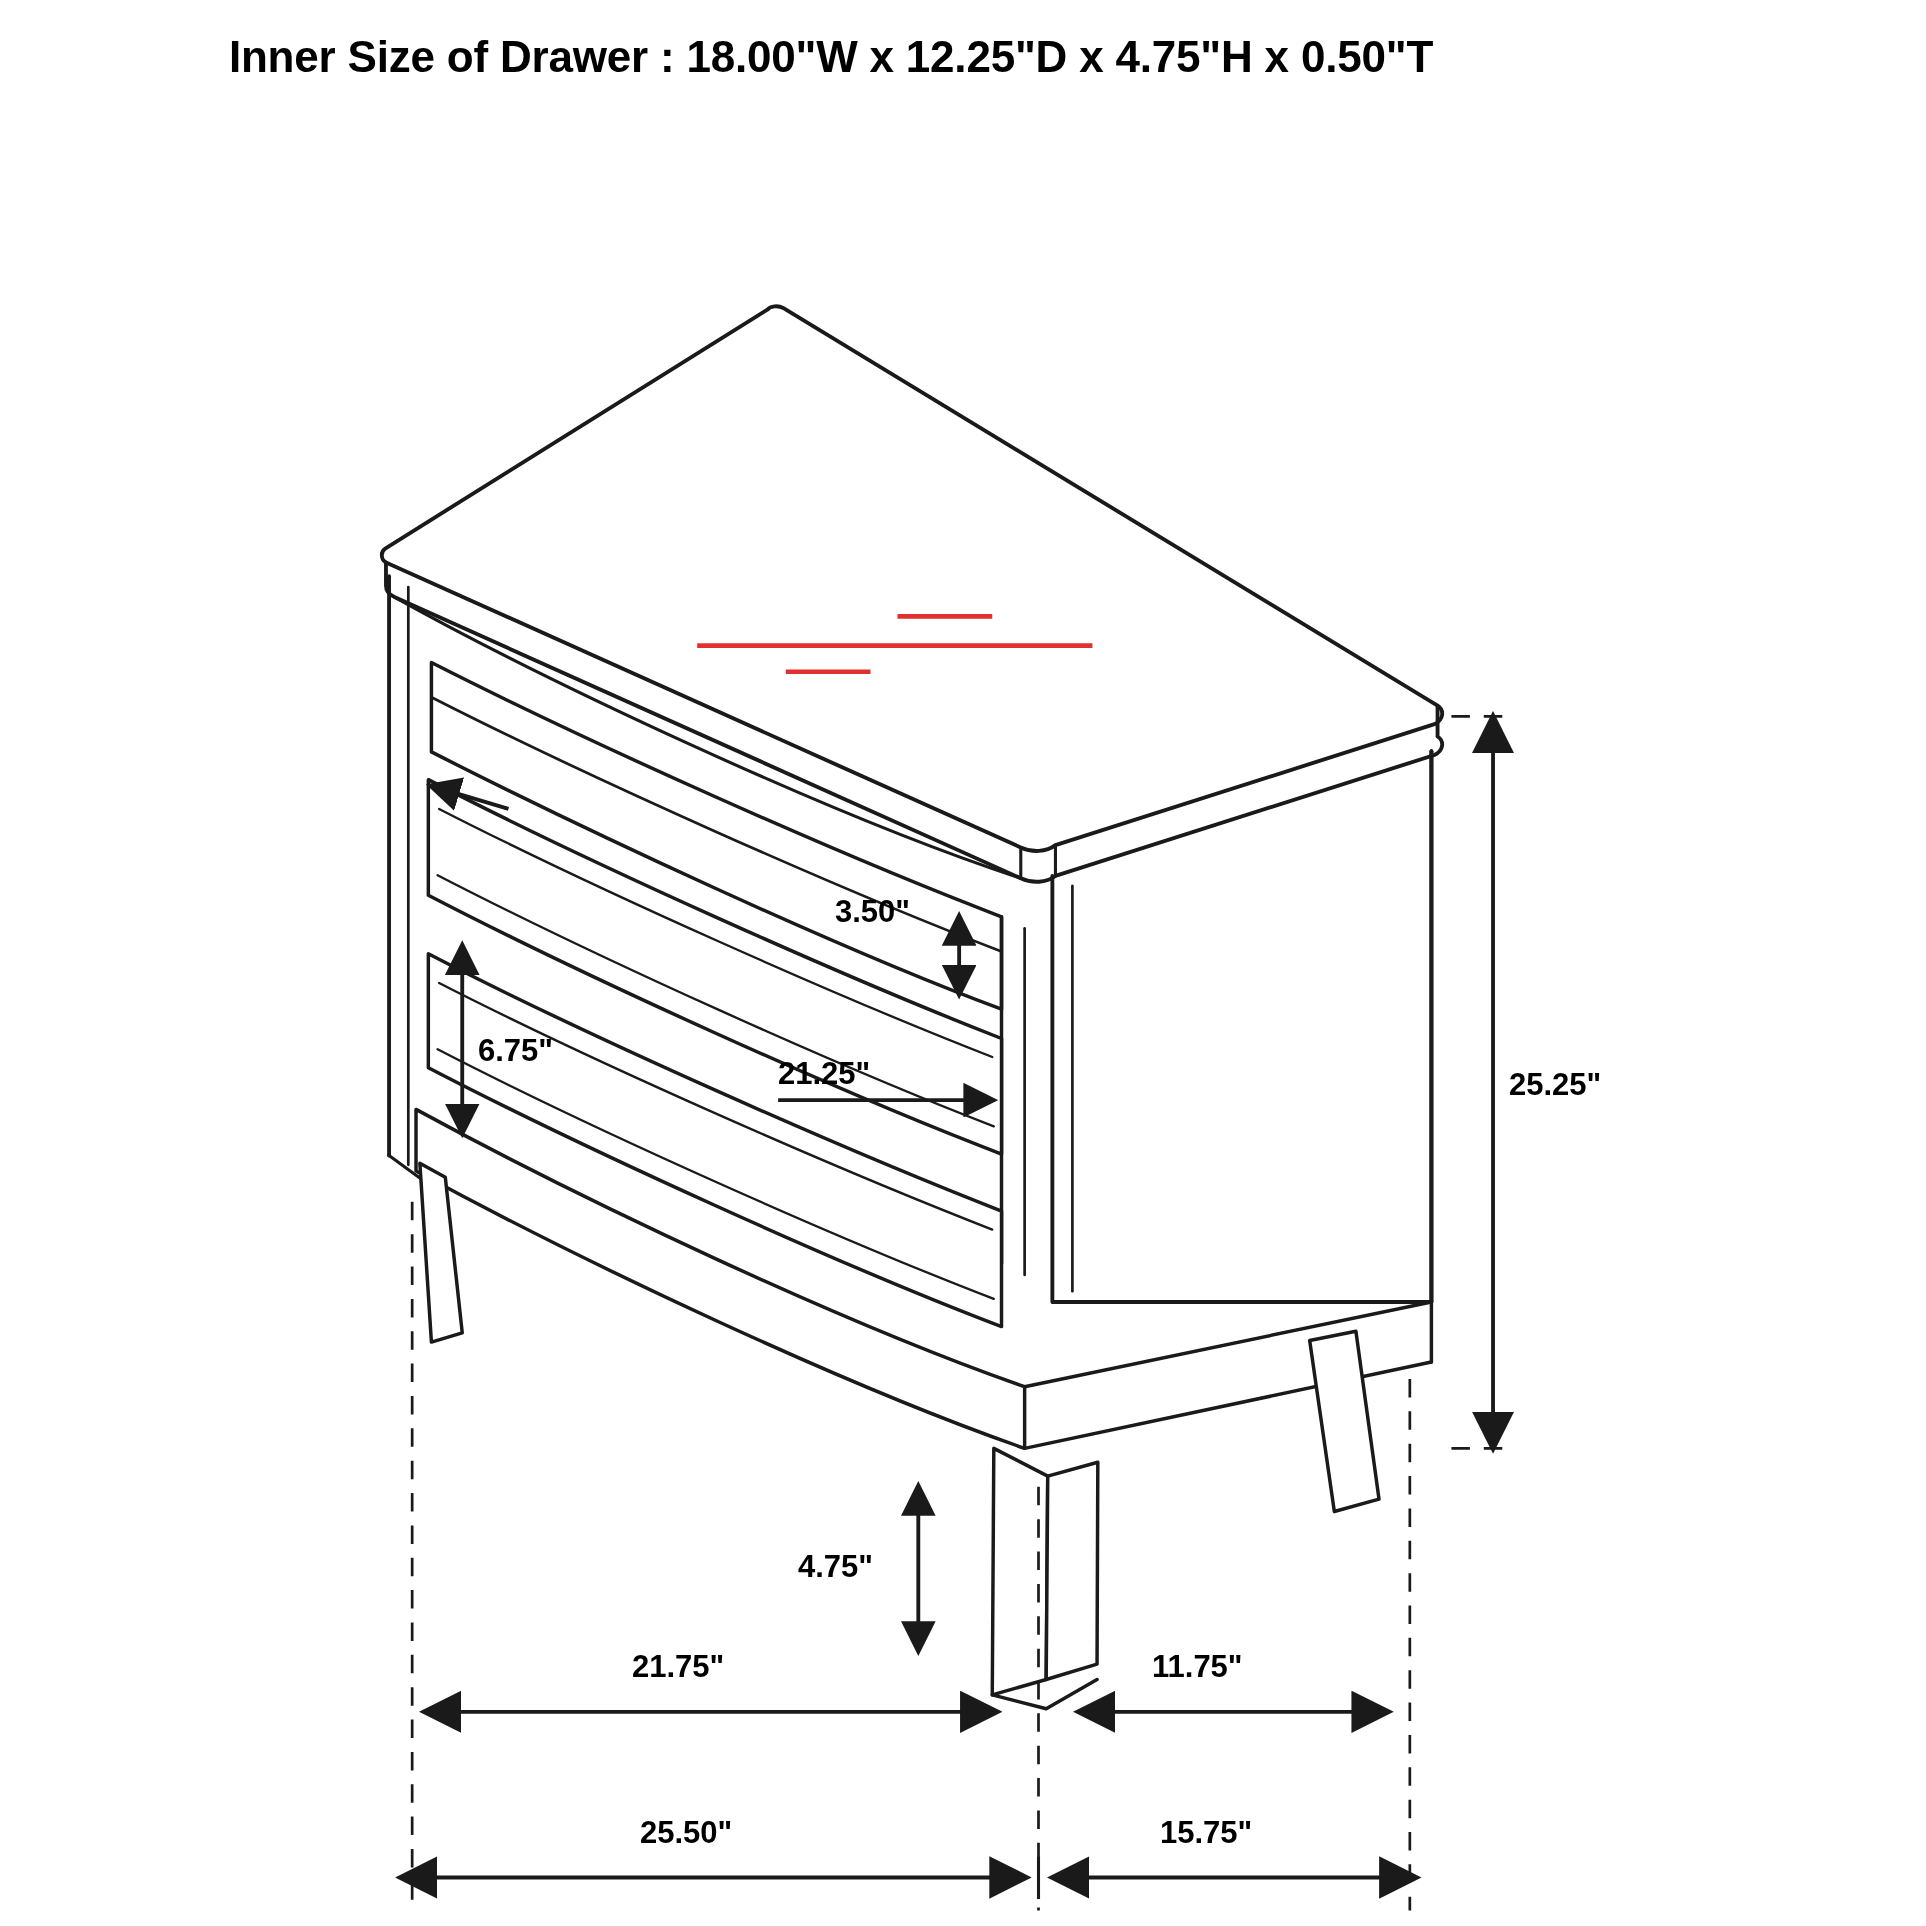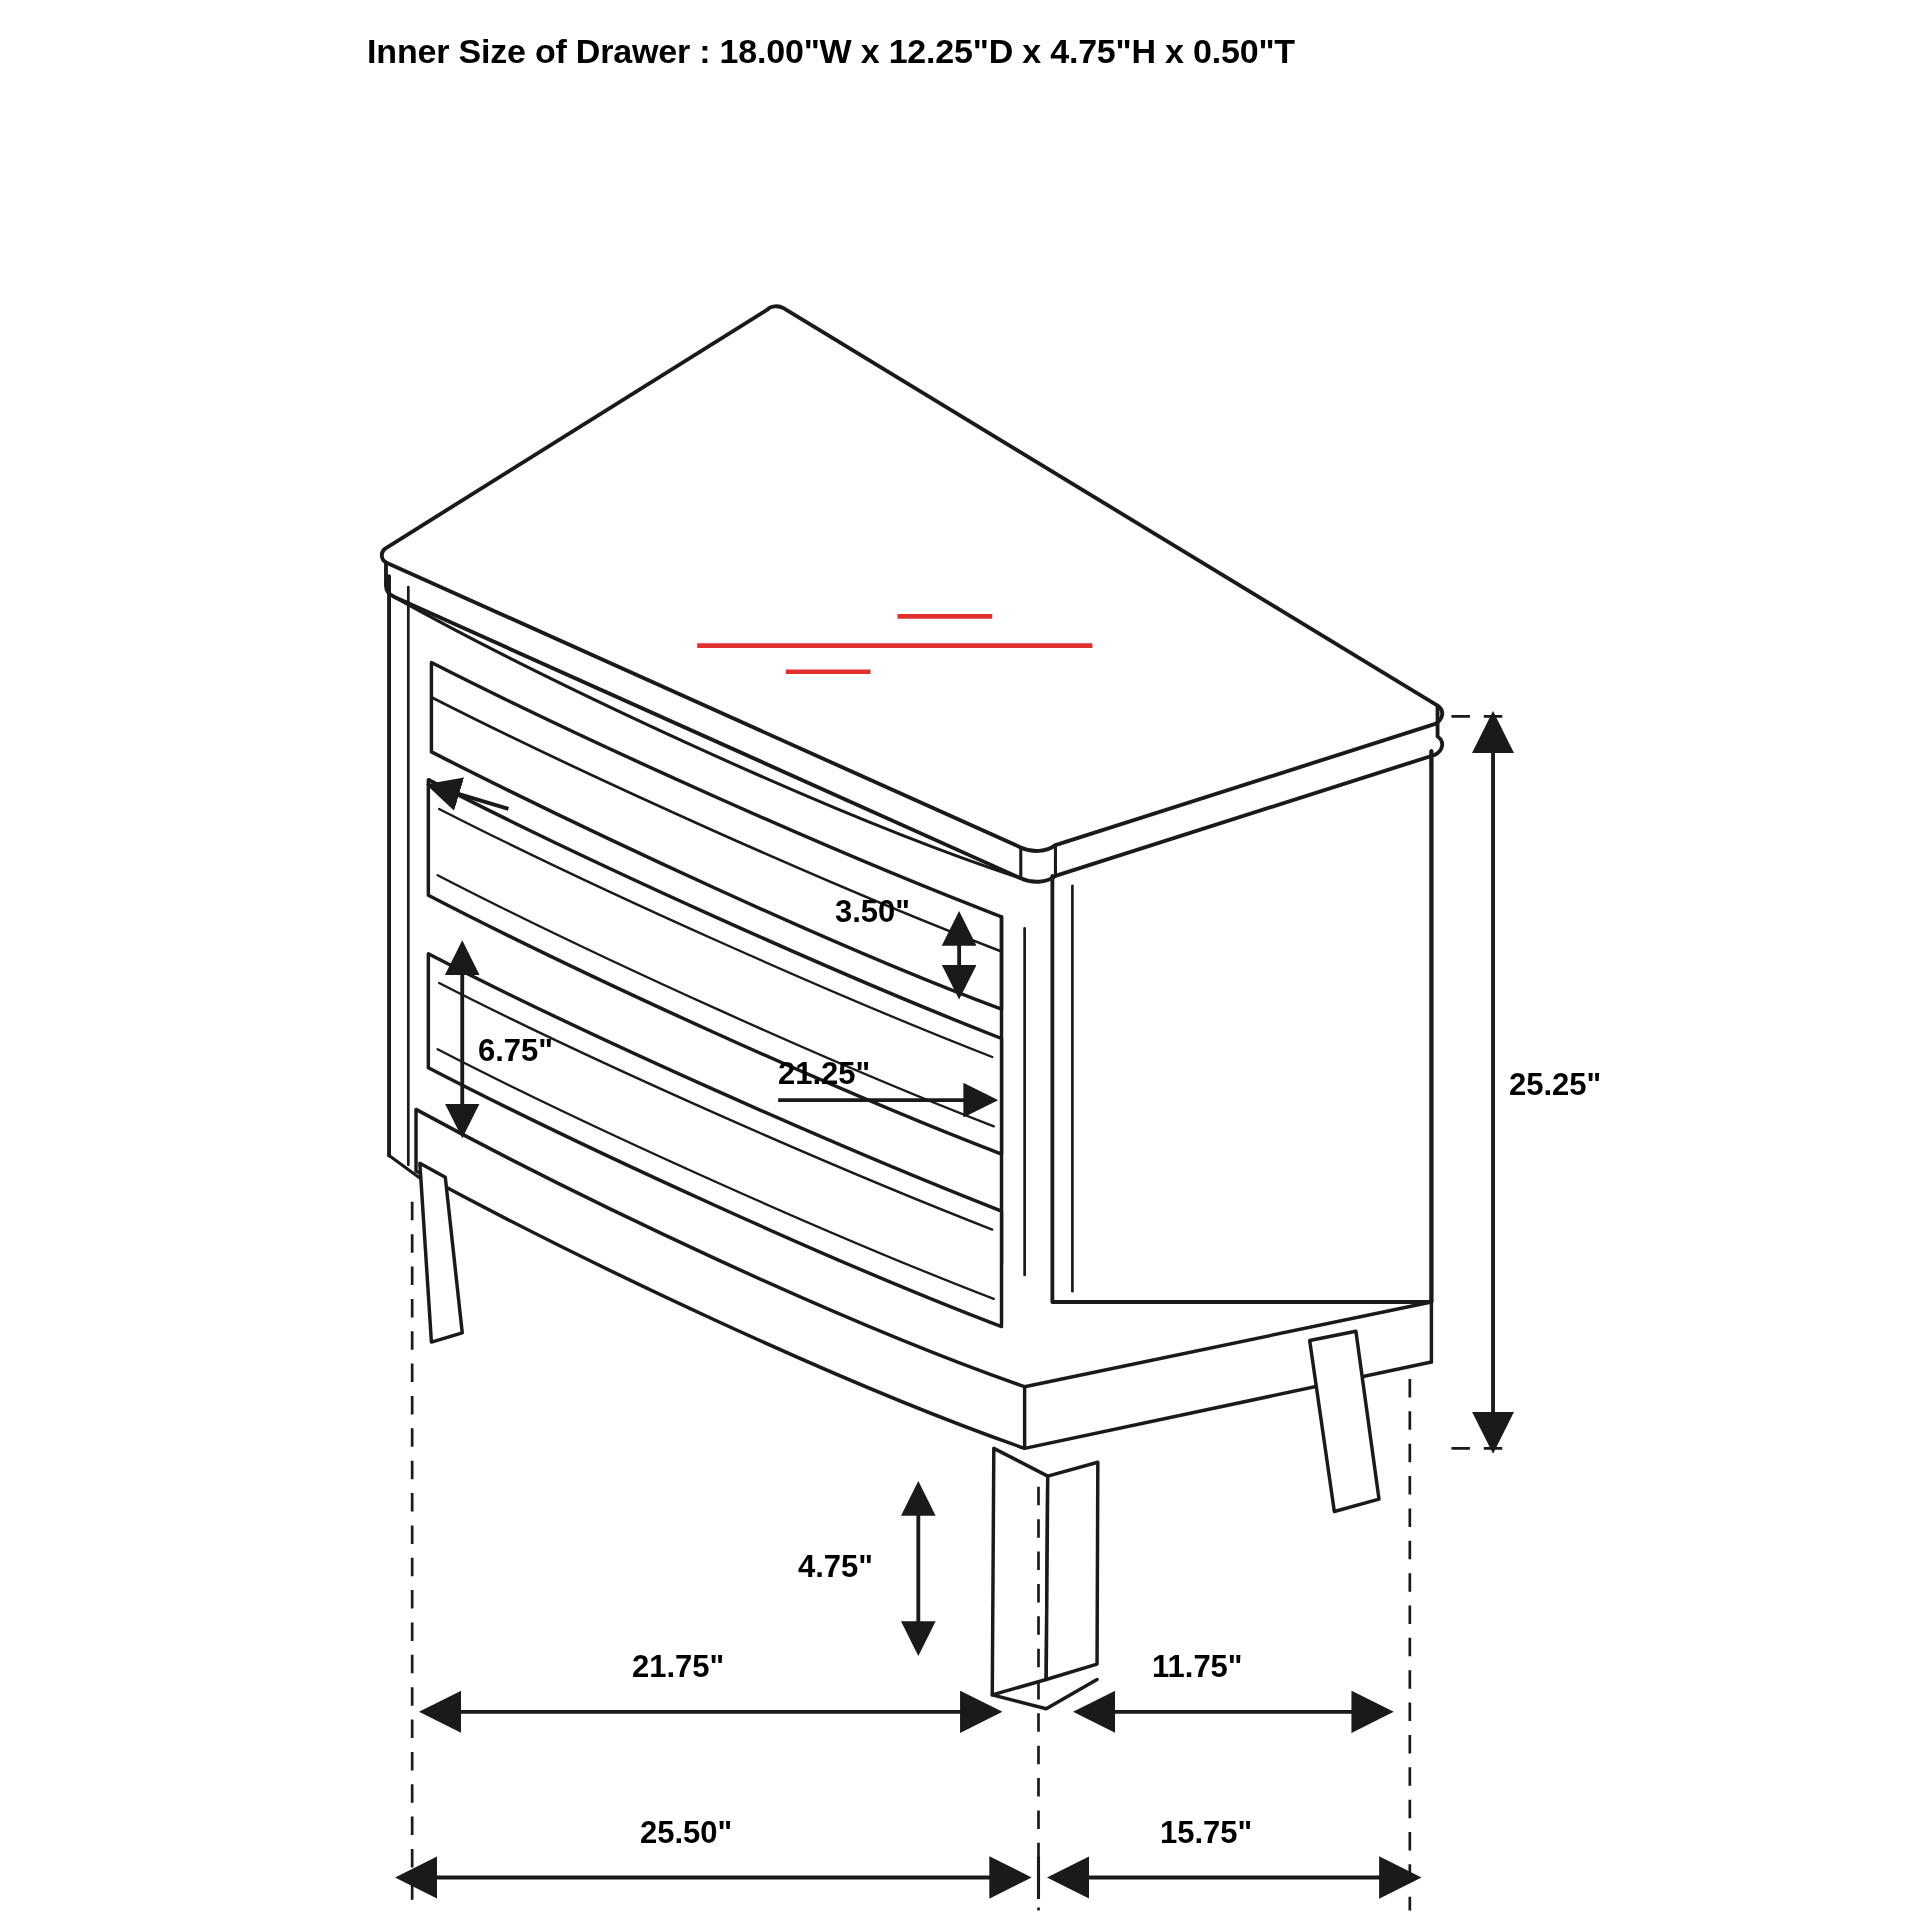--- a/index.html
+++ b/index.html
@@ -20,21 +20,21 @@
     left: 0; top: 0;
     width: 1926px;
     height: 1926px;
   }
   .title {
     position: absolute;
     left: 0;
     top: 32px;
     width: 1662px;
     text-align: center;
-    font-size: 34px;
+    font-size: 44px;
     font-weight: bold;
     letter-spacing: -0.2px;
     white-space: nowrap;
   }
   svg.dim-layer {
     position: absolute;
     left: 0; top: 0;
     width: 1926px;
     height: 1926px;
   }

